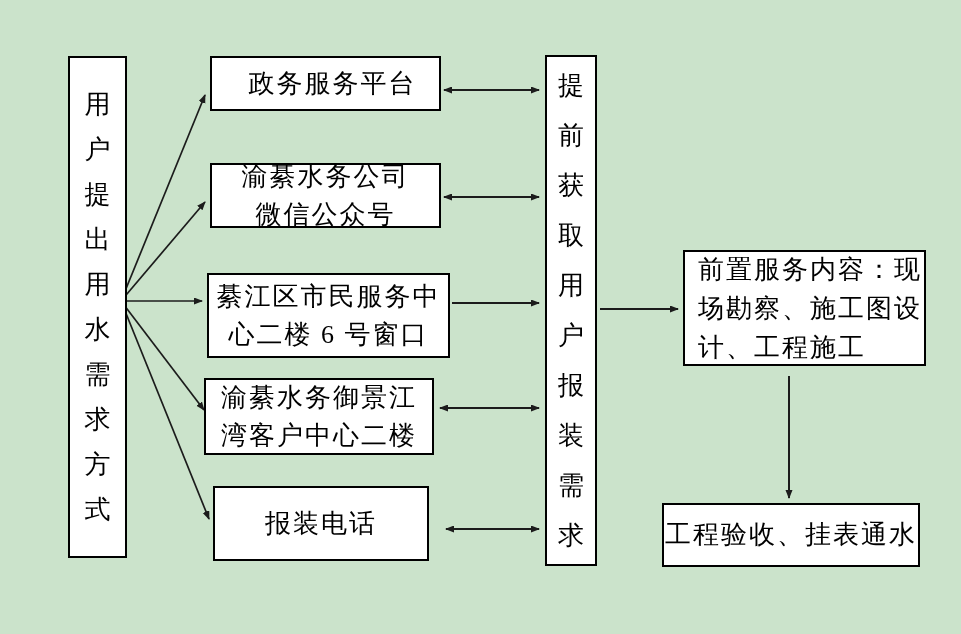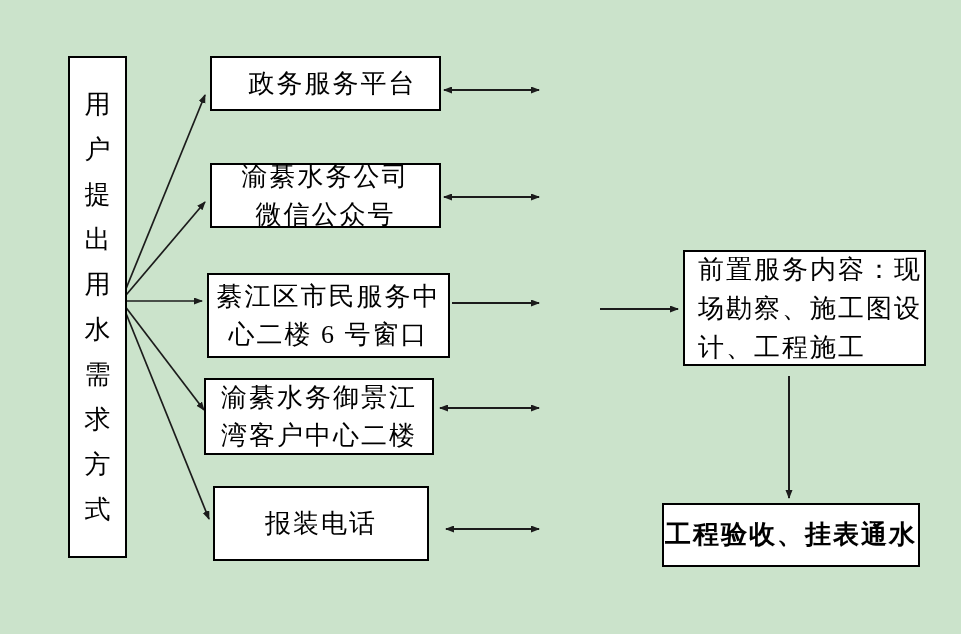--- a/index.html
+++ b/index.html
@@ -52,21 +52,21 @@
   .ch4{left:204px;top:378px;width:230px;height:77px;}
   .ch5{left:213px;top:486px;width:216px;height:75px;}
 
   .pre{
     left:683px;top:250px;width:243px;height:116px;
     justify-content:flex-start;
     text-align:left;
     padding-left:13px;
     line-height:39px;
   }
-  .final{left:662px;top:503px;width:258px;height:64px;font-weight:bold;}
+  .final{left:662px;top:503px;width:258px;height:64px;}
 </style>
 </head>
 <body>
 
 <div class="canvas">
 
   <svg class="edges" viewBox="0 0 961 634" xmlns="http://www.w3.org/2000/svg">
     <defs>
       <marker id="ah-fwd" markerWidth="10" markerHeight="8" refX="8" refY="3.5" orient="auto" markerUnits="userSpaceOnUse">
         <path d="M0,0 L9,3.5 L0,7 Z" fill="#1c1c1c"></path>
@@ -109,20 +109,23 @@
 心二楼 6 号窗口</span>
   </div>
   <div class="box ch4">
     <span>渝綦水务御景江
 湾客户中心二楼</span>
   </div>
   <div class="box ch5">
     <span>报装电话</span>
   </div>
 
+  <div class="box vbox collector">
+    <div class="vlabel">提前获取用户报装需求</div>
+  </div>
 
   <div class="box pre">
     <span>前置服务内容：现
 场勘察、施工图设
 计、工程施工</span>
   </div>
   <div class="box final">
     <span>工程验收、挂表通水</span>
   </div>
 

